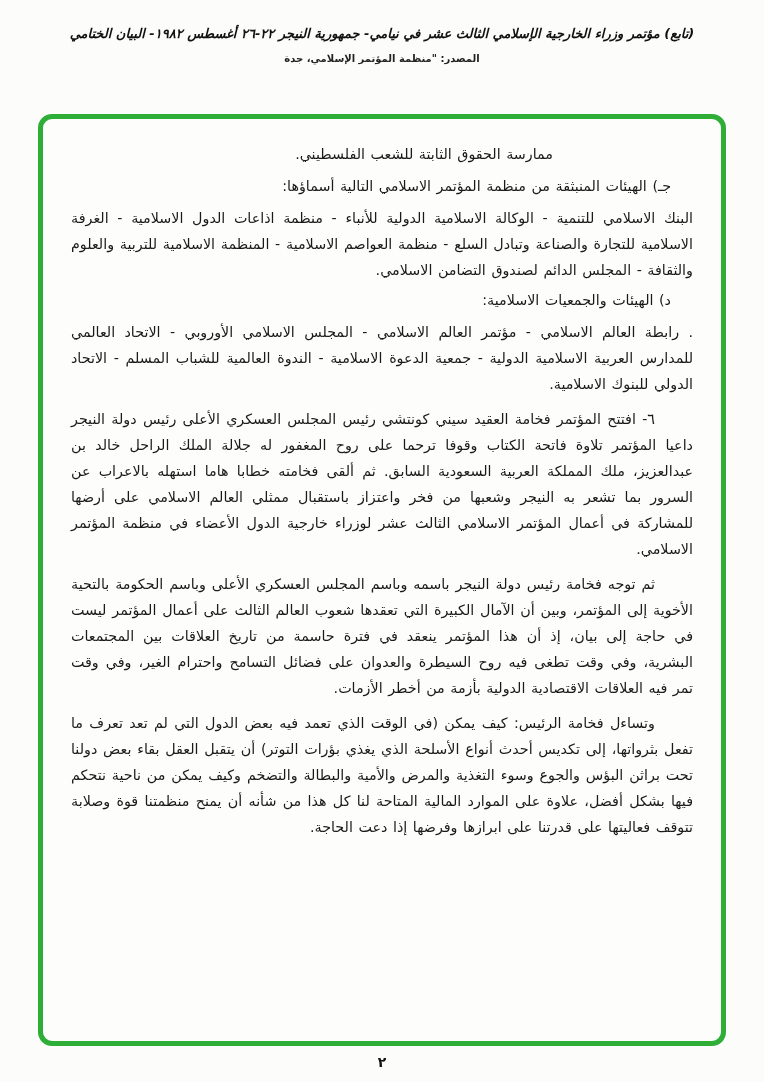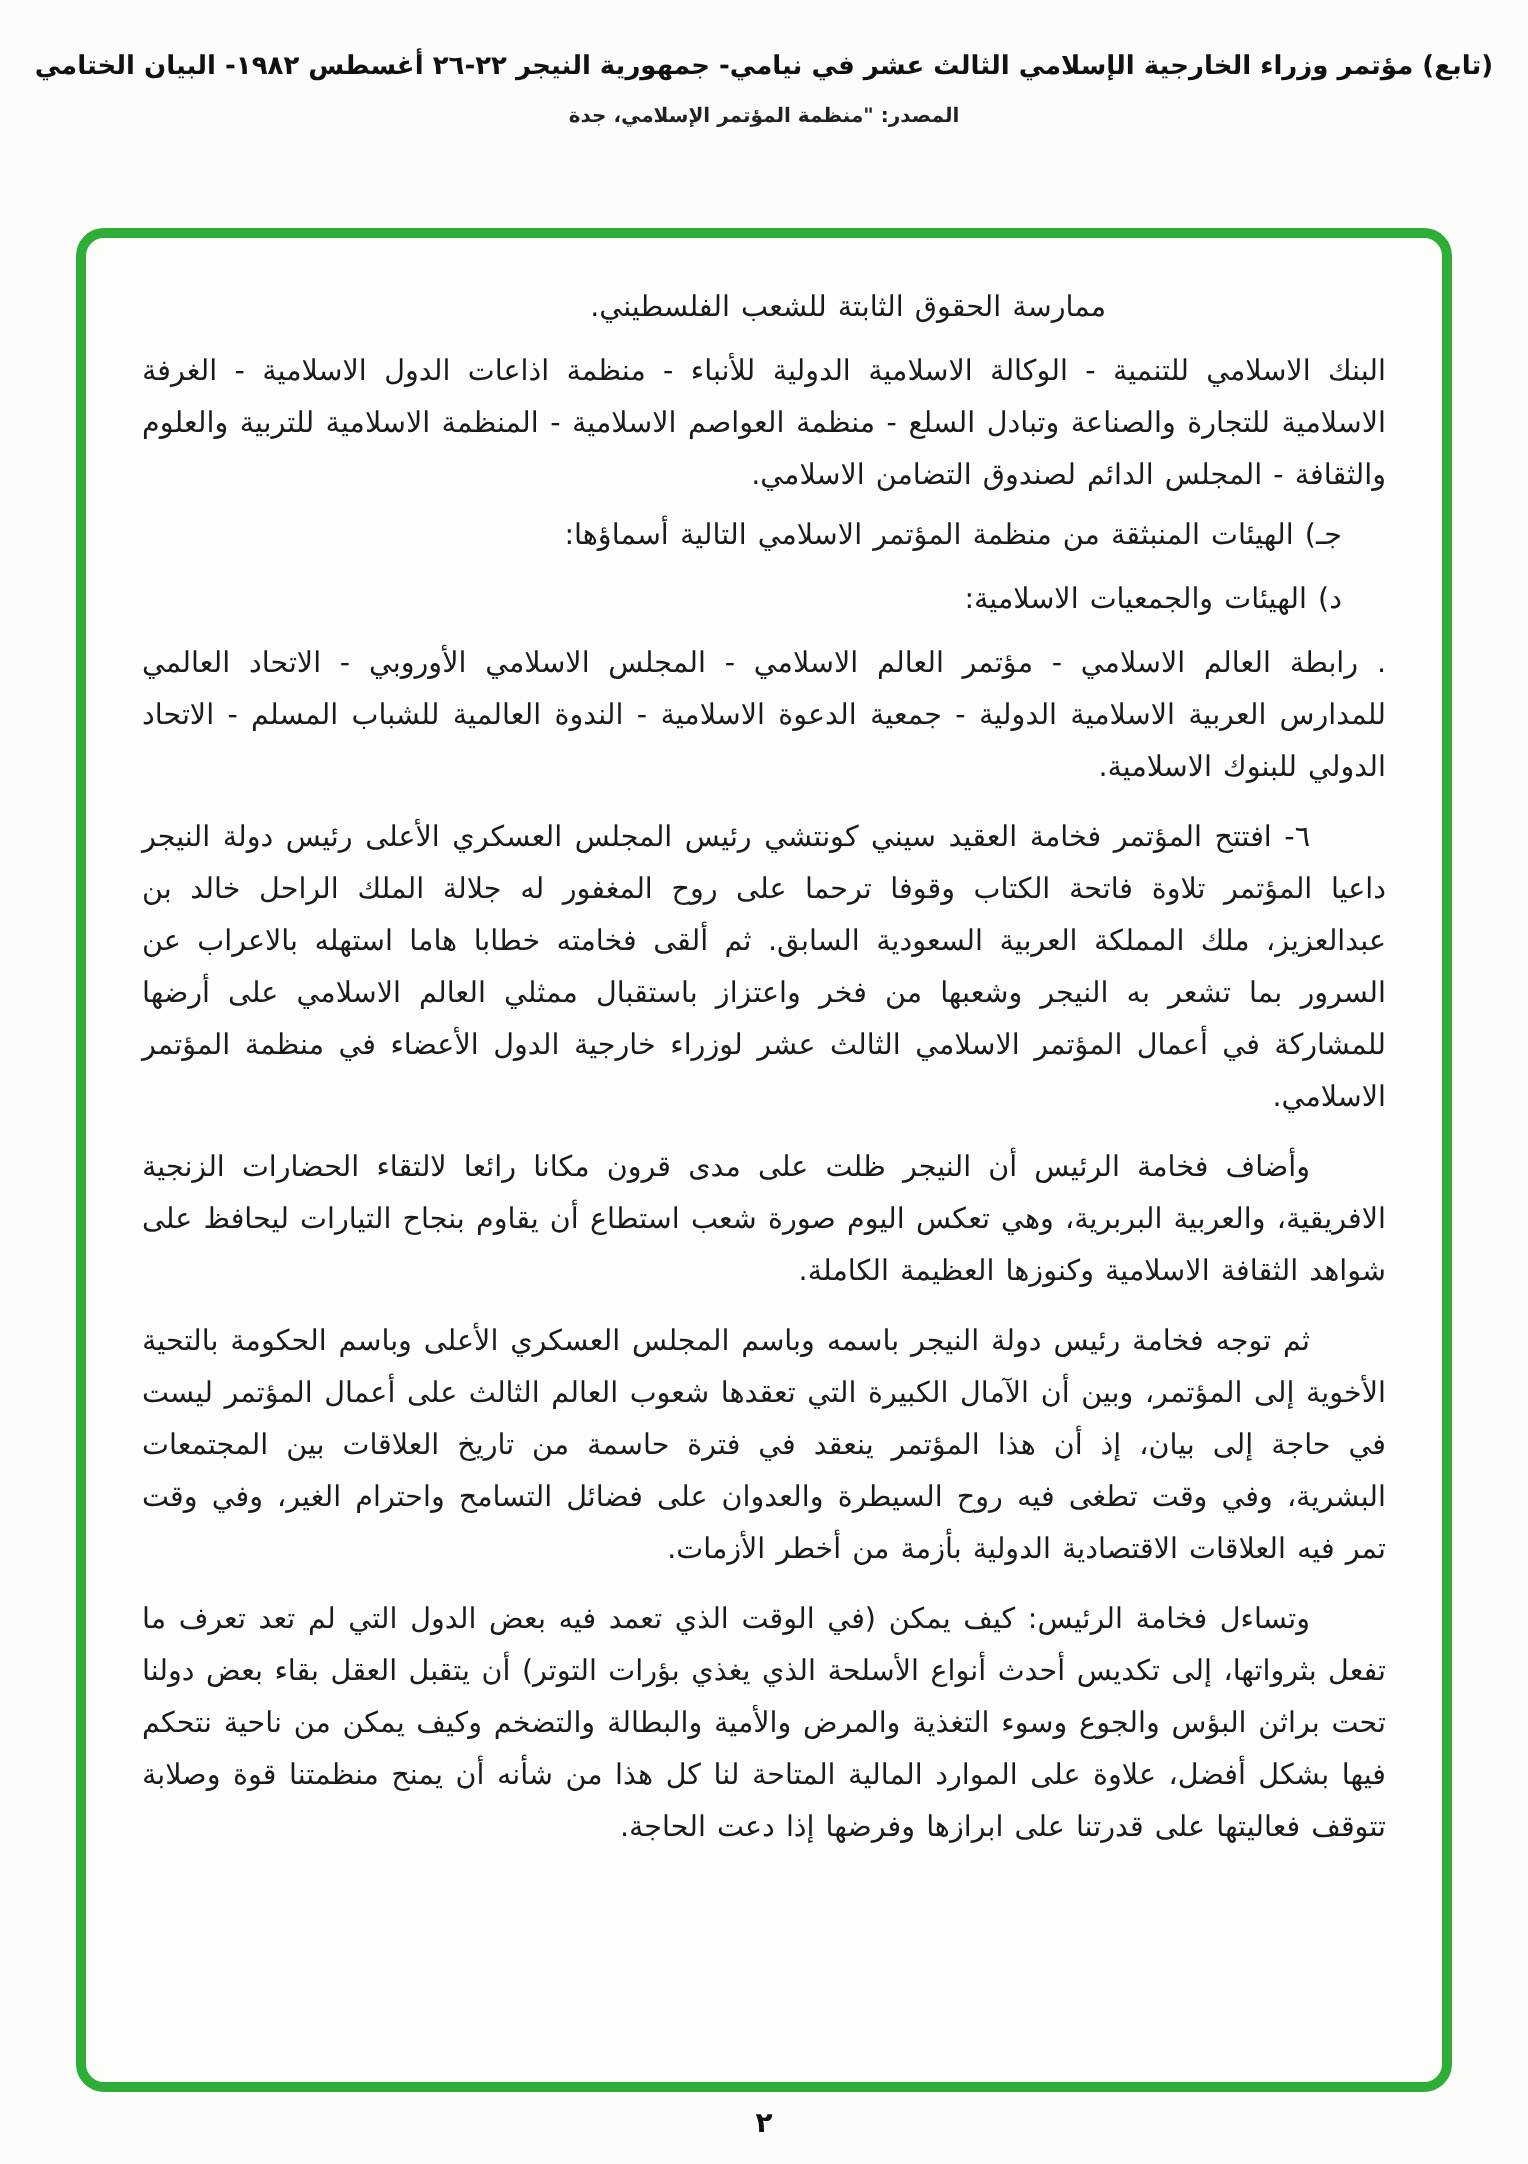--- a/index.html
+++ b/index.html
@@ -24,20 +24,21 @@
     left: 0;
     width: 100%;
     text-align: center;
   }
   .doc-title {
     font-size: 13px;
     font-weight: bold;
     letter-spacing: 0.2px;
     padding: 0 10px;
     color: #111;
+    font-style: italic;
   }
   .doc-source {
     margin-top: 12px;
     font-size: 10px;
     font-weight: bold;
     color: #222;
   }
   .content-box {
     position: absolute;
     top: 114px;
@@ -90,31 +91,30 @@
 <div class="page">
 
   <div class="header">
     <div class="doc-title">(تابع) مؤتمر وزراء الخارجية الإسلامي الثالث عشر في نيامي- جمهورية النيجر ٢٢-٢٦ أغسطس ١٩٨٢- البيان الختامي</div>
     <div class="doc-source">المصدر: "منظمة المؤتمر الإسلامي، جدة</div>
   </div>
 
   <div class="content-box">
     <p class="para cont">ممارسة الحقوق الثابتة للشعب الفلسطيني.</p>
 
+    <p class="para item-head">جـ) الهيئات المنبثقة من منظمة المؤتمر الاسلامي التالية أسماؤها:</p>
+
     <p class="para list">البنك الاسلامي للتنمية - الوكالة الاسلامية الدولية للأنباء - منظمة اذاعات الدول الاسلامية - الغرفة الاسلامية للتجارة والصناعة وتبادل السلع - منظمة العواصم الاسلامية - المنظمة الاسلامية للتربية والعلوم والثقافة - المجلس الدائم لصندوق التضامن الاسلامي.</p>
-
-    <p class="para item-head">جـ) الهيئات المنبثقة من منظمة المؤتمر الاسلامي التالية أسماؤها:</p>
 
     <p class="para item-head">د) الهيئات والجمعيات الاسلامية:</p>
 
     <p class="para list">. رابطة العالم الاسلامي - مؤتمر العالم الاسلامي - المجلس الاسلامي الأوروبي - الاتحاد العالمي للمدارس العربية الاسلامية الدولية - جمعية الدعوة الاسلامية - الندوة العالمية للشباب المسلم - الاتحاد الدولي للبنوك الاسلامية.</p>
 
     <p class="para main">٦- افتتح المؤتمر فخامة العقيد سيني كونتشي رئيس المجلس العسكري الأعلى رئيس دولة النيجر داعيا المؤتمر تلاوة فاتحة الكتاب وقوفا ترحما على روح المغفور له جلالة الملك الراحل خالد بن عبدالعزيز، ملك المملكة العربية السعودية السابق. ثم ألقى فخامته خطابا هاما استهله بالاعراب عن السرور بما تشعر به النيجر وشعبها من فخر واعتزاز باستقبال ممثلي العالم الاسلامي على أرضها للمشاركة في أعمال المؤتمر الاسلامي الثالث عشر لوزراء خارجية الدول الأعضاء في منظمة المؤتمر الاسلامي.</p>
 
-    <p class="para main">وأضاف فخامة الرئيس أن النيجر ظلت على مدى قرون مكانا رائعا لالتقاء الحضارات الزنجية الافريقية، والعربية البربرية، وهي تعكس اليوم صورة شعب استطاع أن يقاوم بنجاح التيارات ليحافظ على شواهد الثقافة الاسلامية وكنوزها العظيمة الكاملة.</p>
 
     <p class="para main">ثم توجه فخامة رئيس دولة النيجر باسمه وباسم المجلس العسكري الأعلى وباسم الحكومة بالتحية الأخوية إلى المؤتمر، وبين أن الآمال الكبيرة التي تعقدها شعوب العالم الثالث على أعمال المؤتمر ليست في حاجة إلى بيان، إذ أن هذا المؤتمر ينعقد في فترة حاسمة من تاريخ العلاقات بين المجتمعات البشرية، وفي وقت تطغى فيه روح السيطرة والعدوان على فضائل التسامح واحترام الغير، وفي وقت تمر فيه العلاقات الاقتصادية الدولية بأزمة من أخطر الأزمات.</p>
 
     <p class="para main">وتساءل فخامة الرئيس: كيف يمكن (في الوقت الذي تعمد فيه بعض الدول التي لم تعد تعرف ما تفعل بثرواتها، إلى تكديس أحدث أنواع الأسلحة الذي يغذي بؤرات التوتر) أن يتقبل العقل بقاء بعض دولنا تحت براثن البؤس والجوع وسوء التغذية والمرض والأمية والبطالة والتضخم وكيف يمكن من ناحية نتحكم فيها بشكل أفضل، علاوة على الموارد المالية المتاحة لنا كل هذا من شأنه أن يمنح منظمتنا قوة وصلابة تتوقف فعاليتها على قدرتنا على ابرازها وفرضها إذا دعت الحاجة.</p>
 
   </div>
 
   <div class="page-number">٢</div>
 
 </div>

